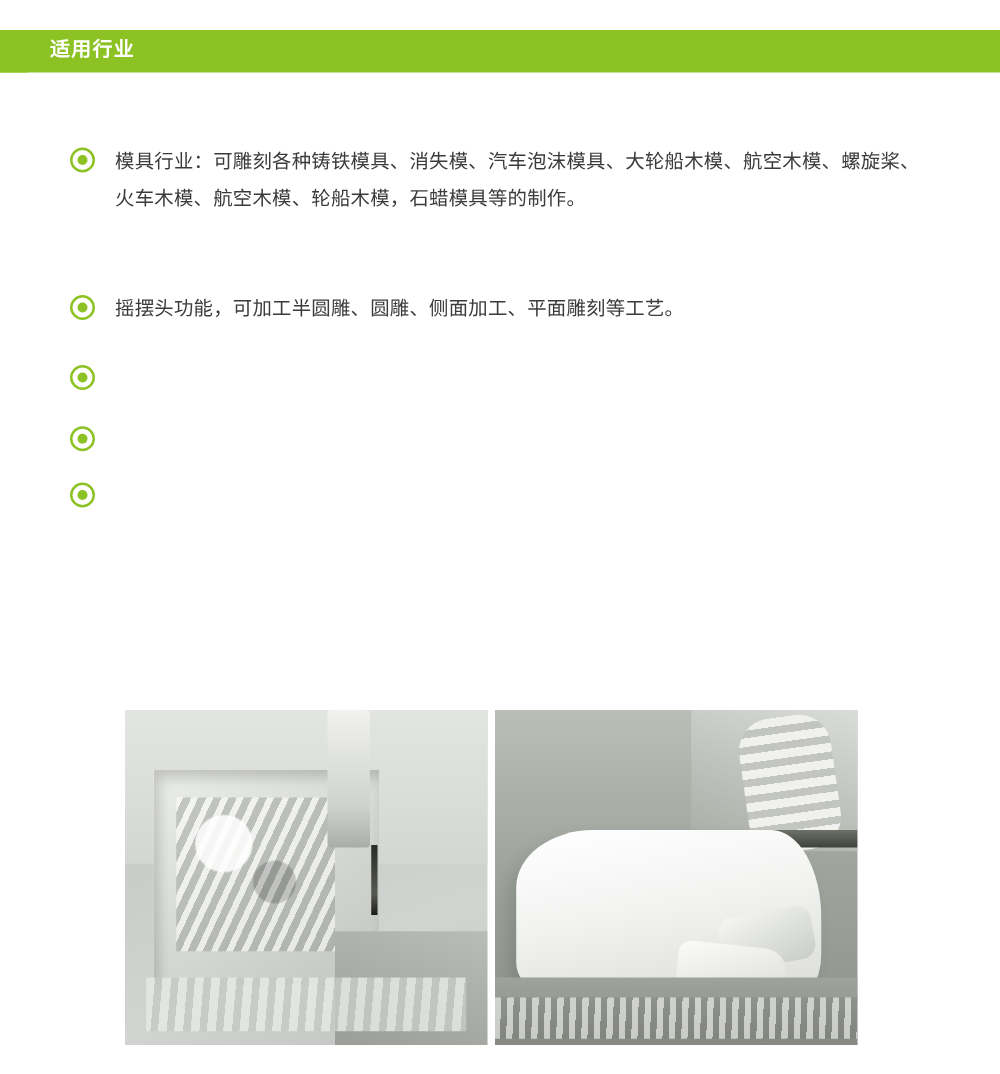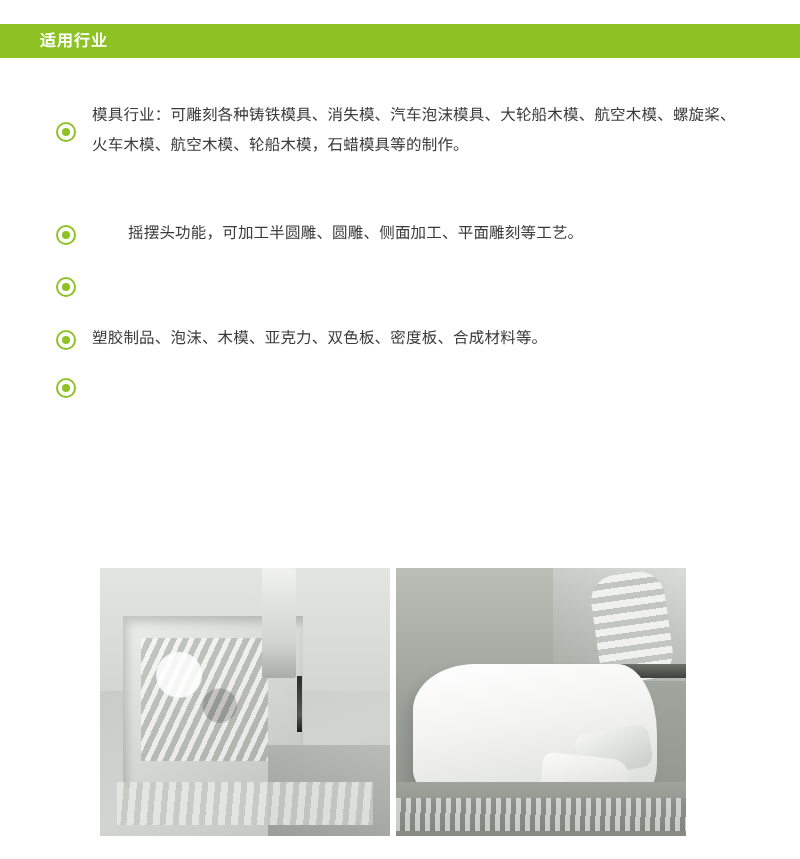--- a/index.html
+++ b/index.html
@@ -48,22 +48,23 @@
 
   
   .bullet-list {
     position: absolute;
     left: 56px;
     top: 100px;
     width: 690px;
   }
   .bullet-item {
     display: flex;
-    align-items: center;
+    align-items: flex-start;
     margin-bottom: 10px;
+    margin-top: 15px;
   }
   .bullet-icon {
     flex: 0 0 auto;
     width: 20px;
     height: 20px;
     border: 2px solid #8cc224;
     border-radius: 50%;
     box-sizing: border-box;
     position: relative;
     margin-top: 3px;
@@ -84,21 +85,21 @@
   .bullet-text {
     font-size: 15.5px;
     line-height: 30px;
     color: #3b3b3b;
     letter-spacing: 0.2px;
     max-width: 650px;
   }
 
   
   .bullet-item.gap-lg { margin-bottom: 58px; }
-  .bullet-item.gap-md { margin-bottom: 26px; gap: 36px; }
+  .bullet-item.gap-md { margin-bottom: 26px; }
   .bullet-item.gap-sm { margin-bottom: 22px; }
 
   
   .image-row {
     position: absolute;
     left: 100px;
     top: 568px;
     width: 586px;
     height: 268px;
     display: flex;
@@ -254,21 +255,20 @@
       <span class="bullet-icon"></span>
       <span class="bullet-text">摇摆头功能，可加工半圆雕、圆雕、侧面加工、平面雕刻等工艺。</span>
     </div>
 
     <div class="bullet-item gap-md">
       <span class="bullet-icon"></span>
     </div>
 
     <div class="bullet-item gap-sm">
       <span class="bullet-icon"></span>
-      <span class="bullet-text">塑胶制品、泡沫、木模、亚克力、双色板、密度板、合成材料等。</span>
     </div>
 
     <div class="bullet-item">
       <span class="bullet-icon"></span>
     </div>
 
   </div>
 
   <div class="image-row">
 

